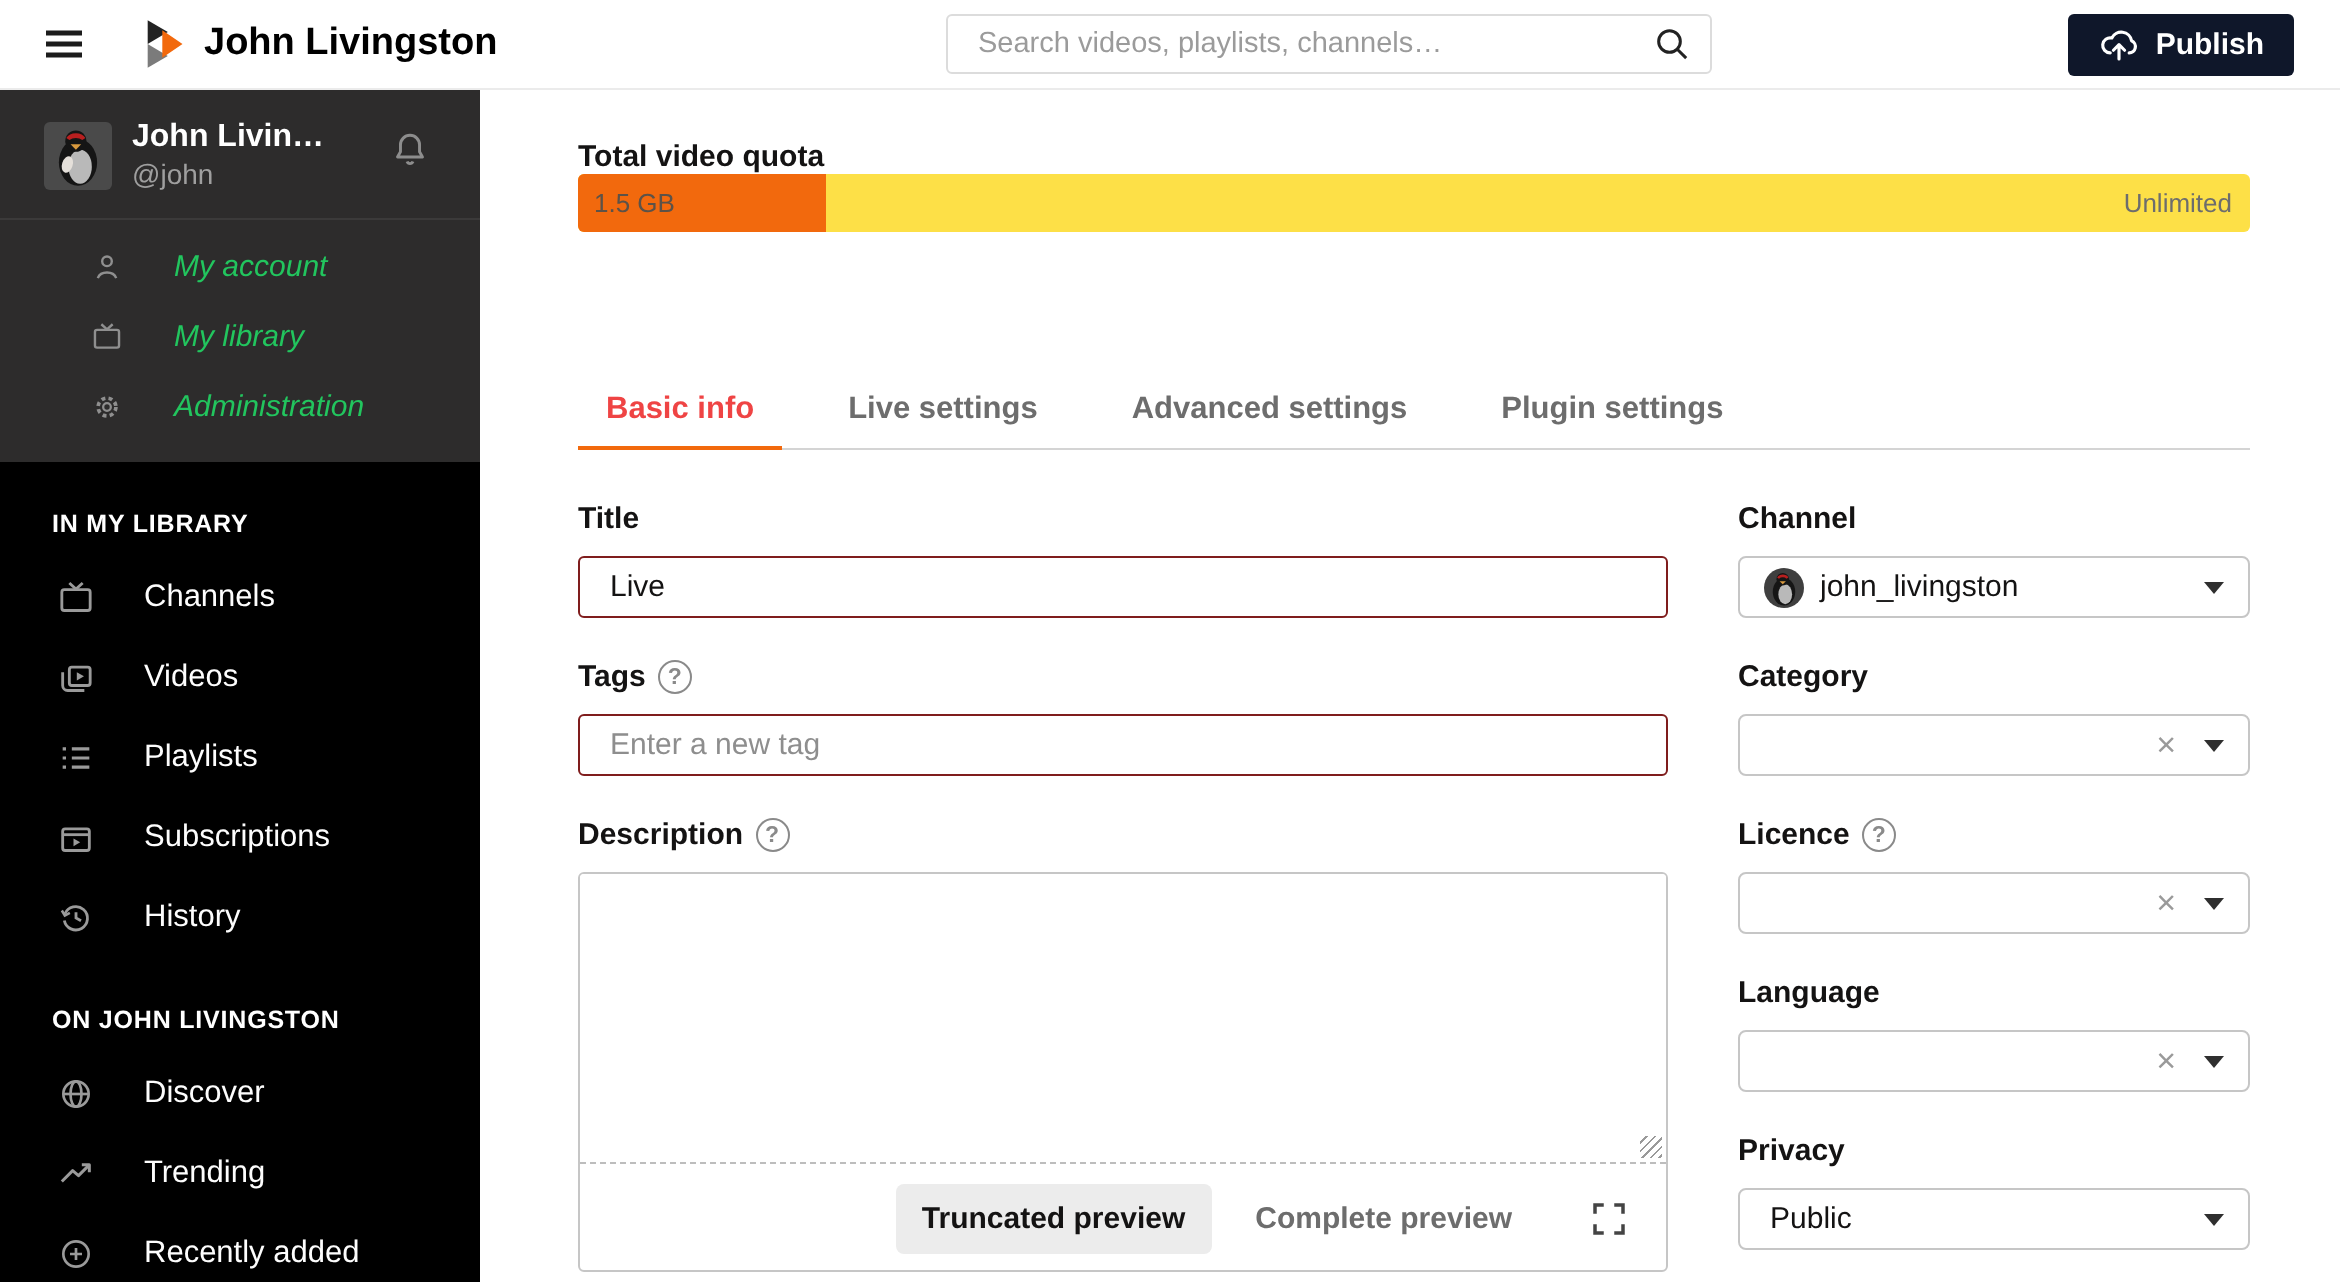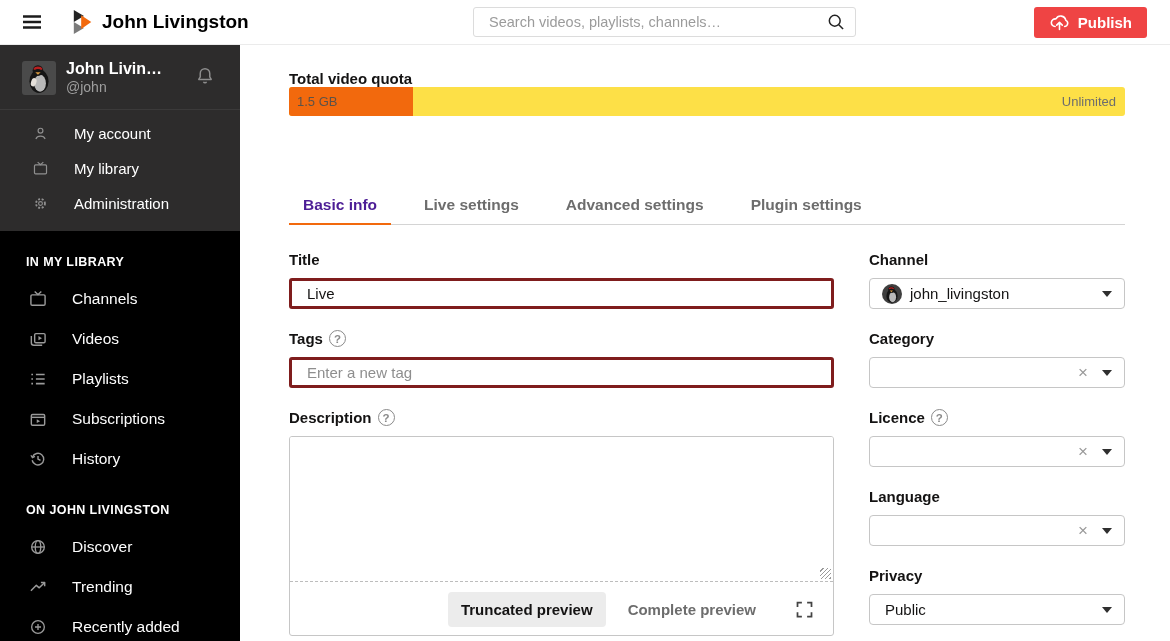--- a/index.html
+++ b/index.html
@@ -12,38 +12,38 @@
   .burger { width:24px; height:24px; margin-left:20px; cursor:pointer; display:flex; align-items:center; }
   .logo { margin-left:28px; display:flex; align-items:center; }
   .instance-title { margin-left:8px; font-size:19px; font-weight:bold; color:#000; }
   .search-wrap { position:absolute; left:473px; top:7px; width:383px; height:30px; }
   .search-input { width:100%; height:100%; border:1px solid #dcdcdc; border-radius:3px;
     padding:0 36px 0 15px; font-size:14.5px; color:#141313; outline:none;
     font-family:"Liberation Sans", sans-serif; }
   .search-input::placeholder { color:#9b9b9b; }
   .search-icon { position:absolute; right:10px; top:5px; }
   .publish-btn { position:absolute; right:23px; top:7px; height:31px; padding:0 15px;
-    background:#ef4444; color:#fff; border:none; border-radius:3px; font-size:15px;
+    background:#0f172a; color:#fff; border:none; border-radius:3px; font-size:15px;
     font-weight:bold; display:flex; align-items:center; gap:8px; cursor:pointer;
     font-family:"Liberation Sans", sans-serif; }
 
   
   .sidebar { position:fixed; top:45px; left:0; width:240px; height:596px; background:#000; }
   .side-top { background:#2d2c2c; }
   .account-row { display:flex; align-items:center; padding:15px 20px 14px 22px;
     border-bottom:1px solid #3b3a3a; }
   .avatar { width:34px; height:34px; border-radius:3px; background:#4a4a4a; flex:0 0 auto; }
   .account-names { margin-left:10px; min-width:0; flex:1; }
   .account-name { color:#fff; font-weight:bold; font-size:16px; white-space:nowrap;
     overflow:hidden; text-overflow:ellipsis; max-width:100px; }
   .account-handle { color:#9f9f9f; font-size:14px; margin-top:1px; }
   .bell { margin-left:auto; margin-right:4px; cursor:pointer; }
   .acct-menu { padding:6px 0 10px 0; }
-  .acct-item { display:flex; align-items:center; height:35px; padding-left:32px;
-    color:#ffffff; font-size:15px; cursor:pointer; }
+  .acct-item { display:flex; align-items:center; height:35px; padding-left:45px;
+    color:#22c55e; font-size:15px; cursor:pointer;font-style:italic; }
   .acct-item .ic { width:17px; display:flex; justify-content:center; color:#8f8f8f; }
   .acct-item span.lbl { margin-left:25px; }
   .side-section { margin-top:24px; }
   .side-section-title { padding-left:26px; color:#fff; font-size:12.5px; font-weight:bold;
     letter-spacing:.4px; margin-bottom:10px; }
   .side-item { display:flex; align-items:center; height:40px; padding-left:28px;
     color:#fdfdfd; font-size:15.5px; cursor:pointer; }
   .side-item .ic { width:20px; display:flex; justify-content:center; color:#9a9a9a; }
   .side-item span.lbl { margin-left:24px; }
 
@@ -54,32 +54,32 @@
   .quota-bar { margin-top:0; height:29px; background:#fde047; border-radius:3px;
     position:relative; overflow:hidden; }
   .quota-fill { height:100%; background:#F2690D; display:flex; align-items:center; }
   .quota-used { color:#5c5248; font-size:13px; padding-left:8px; white-space:nowrap; }
   .quota-limit { position:absolute; right:9px; top:0; height:100%; display:flex;
     align-items:center; color:#6d6d6d; font-size:13px; }
 
   .tabs { margin-top:80px; border-bottom:1px solid #d4d4d4; display:flex; }
   .tab { padding:0 14px 9px 14px; margin-right:19px; font-size:15.5px; font-weight:bold;
     color:#6d6d6d; cursor:pointer; }
-  .tab.active { color:#4c1d95; border-bottom:2px solid #F2690D; margin-bottom:-1px; }
+  .tab.active { color:#ef4444; border-bottom:2px solid #F2690D; margin-bottom:-1px; }
 
   .form { margin-top:26px; display:flex; gap:35px; }
   .col-left { width:545px; }
   .col-right { width:256px; }
   .field { margin-bottom:21px; }
   .field-label { display:flex; align-items:flex-end; gap:6px; font-size:15px;
     font-weight:bold; margin-bottom:10px; }
   .help { width:17px; height:17px; border:1px solid #8a8a8a; border-radius:50%;
     color:#8a8a8a; font-size:11.5px; font-weight:bold; display:flex; align-items:center;
     justify-content:center; cursor:pointer; }
-  .text-input { width:100%; height:31px; border:3px solid #7f1d1d; border-radius:3px;
+  .text-input { width:100%; height:31px; border:1px solid #7f1d1d; border-radius:3px;
     padding:0 15px; font-size:15px; color:#141313; outline:none;
     font-family:"Liberation Sans", sans-serif; }
   .text-input::placeholder { color:#8e8e8e; }
 
   .desc-box { border:1px solid #c6c6c6; border-radius:3px; height:200px; overflow:hidden; }
   .desc-textarea { display:block; width:100%; height:145px; border:none;
     border-bottom:1px dashed #bdbdbd; resize:none; outline:none; padding:10px 15px;
     font-size:15px; font-family:"Liberation Sans", sans-serif; position:relative; }
   .desc-area-wrap { position:relative; }
   .resize-grip { position:absolute; right:2px; bottom:3px; width:11px; height:11px;

